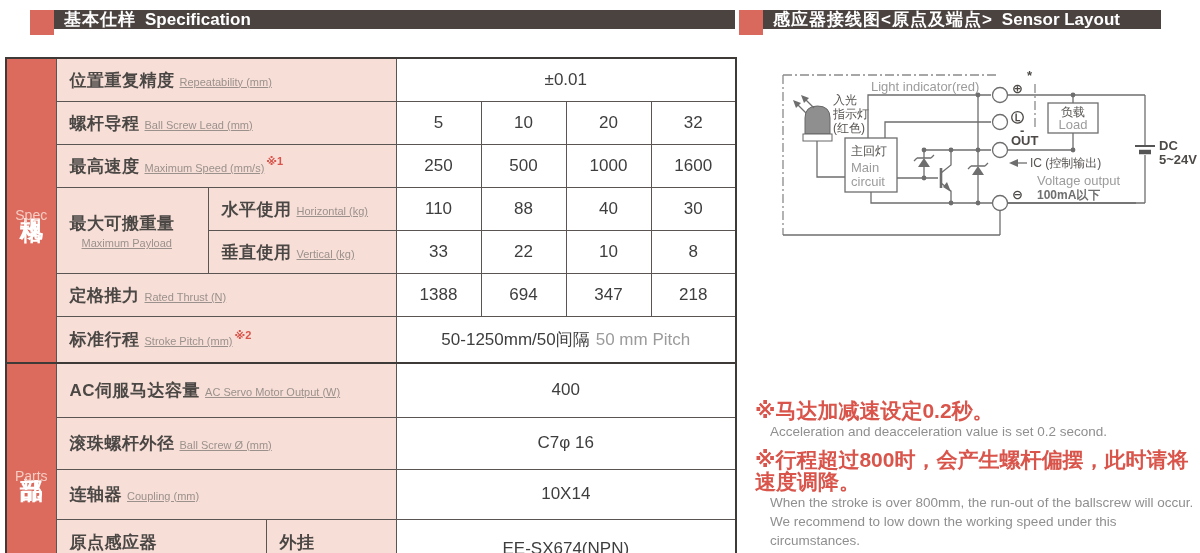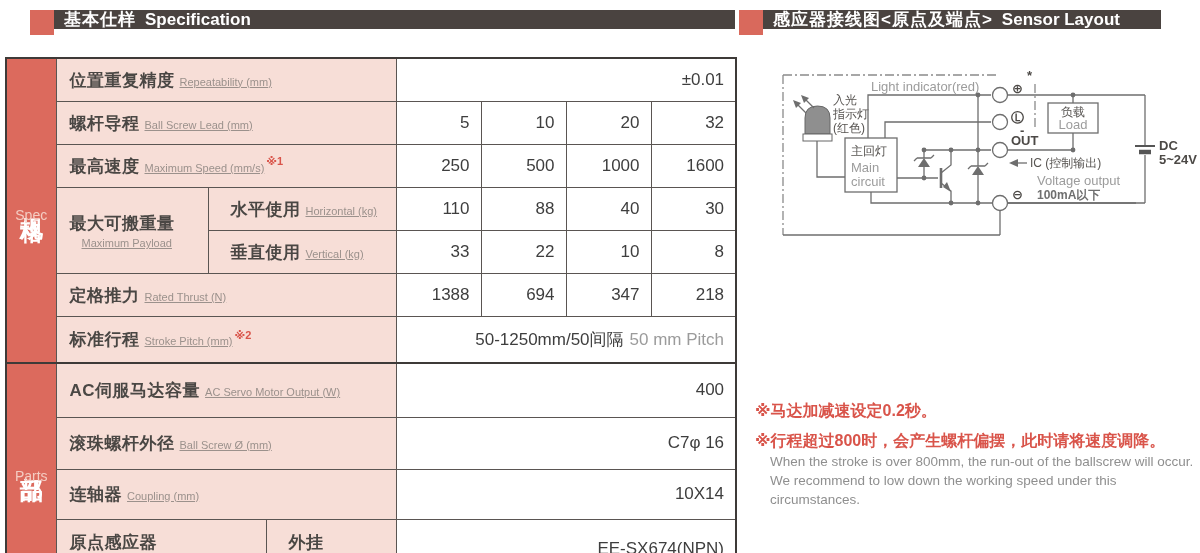--- a/index.html
+++ b/index.html
@@ -18,44 +18,44 @@
 
   
   table.spec{position:absolute;left:5px;top:57px;width:730px;height:491px;
     border-collapse:collapse;table-layout:fixed;border:2px solid #3e3a38;}
   table.spec td{border:1px solid #5a5552;overflow:hidden;}
   td.side{background:#dc6a5d;padding:0;text-align:center;vertical-align:middle;}
   .side-zh{writing-mode:vertical-rl;text-orientation:upright;margin:0 auto;color:#fff;
     font-size:23px;font-weight:bold;line-height:1.1;letter-spacing:3px;}
   .side-en{color:#f4ccc2;font-size:14px;margin-top:3px;}
   td.lbl{background:#f7ded7;padding-left:13px;vertical-align:middle;}
-  td.sublbl{background:#f7ded7;padding-left:22px;vertical-align:middle;}
+  td.sublbl{background:#f7ded7;padding-left:13px;vertical-align:middle;}
   .zh{font-size:17px;color:#4a4744;font-weight:600;letter-spacing:0.5px;}
   .en{font-size:11px;color:#9b918c;margin-left:5px;font-weight:400;text-decoration:underline;}
   .blk{display:block;}
   .blk.en{margin-left:12px;margin-top:2px;}
   .sup{color:#d9544a;font-size:11px;font-weight:bold;vertical-align:super;margin-left:2px;}
-  td.val{background:#fff;text-align:right;vertical-align:middle;
+  td.val{background:#fff;text-align:center;vertical-align:middle;
     font-size:17px;color:#3e3e3e;padding:11px;}
   .val-gray{color:#9b9b9b;margin-left:6px;}
   tr.sect td{border-top:2px solid #3e3a38;}
 
   
   #diagram{position:absolute;left:775px;top:62px;}
   .dwire{stroke:#6e6e6e;stroke-width:1.3;fill:none;}
   .ddash{stroke:#8a8a8a;stroke-width:1.3;fill:none;stroke-dasharray:9 3 2 3;}
   .dtext{fill:#565350;font-size:12px;font-family:"Liberation Sans","DejaVu Sans",sans-serif;}
   .dtext-gray{fill:#9c9c9c;font-size:13px;font-family:"Liberation Sans","DejaVu Sans",sans-serif;}
   .dtext-b{fill:#4c4946;font-size:13px;font-weight:bold;font-family:"Liberation Sans","DejaVu Sans",sans-serif;}
   .ddot{fill:#6e6e6e;}
   .dsym{fill:#6e6e6e;stroke:none;}
 
   
   #notes{position:absolute;left:755px;top:400px;width:445px;}
-  .note-zh{color:#d9544a;font-size:16px;font-weight:bold;line-height:22px;}
+  .note-zh{color:#d9544a;font-size:21px;font-weight:bold;line-height:22px;}
   .note-en{color:#8f8f8f;font-size:13.5px;line-height:19px;padding-left:15px;}
   .note-gap{height:8px;}
 </style>
 </head>
 <body>
 
 <div id="hdr-left" class="hdr-bar">
   <div class="hdr-accent"></div>
   <div class="hdr-text">
     <span class="hdr-zh">基本仕样</span>
@@ -293,17 +293,18 @@
     <path d="M360,84 H380" stroke="#555" stroke-width="2" fill="none"></path>
     <path d="M364,90 H376" stroke="#555" stroke-width="4.5" fill="none"></path>
     <path class="dwire" d="M370,93 V141"></path>
   </g>
   <text class="dtext-b" x="384" y="88">DC</text>
   <text class="dtext-b" x="384" y="102">5~24V</text>
 </svg>
 
 <div id="notes">
   <div class="note-zh">※马达加减速设定0.2秒。</div>
+  <div class="note-en">Acceleration and deacceleration value is set 0.2 second.</div>
   <div class="note-gap"></div>
   <div class="note-zh">※行程超过800时，会产生螺杆偏摆，此时请将速度调降。</div>
   <div class="note-en">When the stroke is over 800mm, the run-out of the ballscrew will occur.</div>
   <div class="note-en">We recommend to low down the working speed under this circumstances.</div>
 </div>
 
 </body></html>

